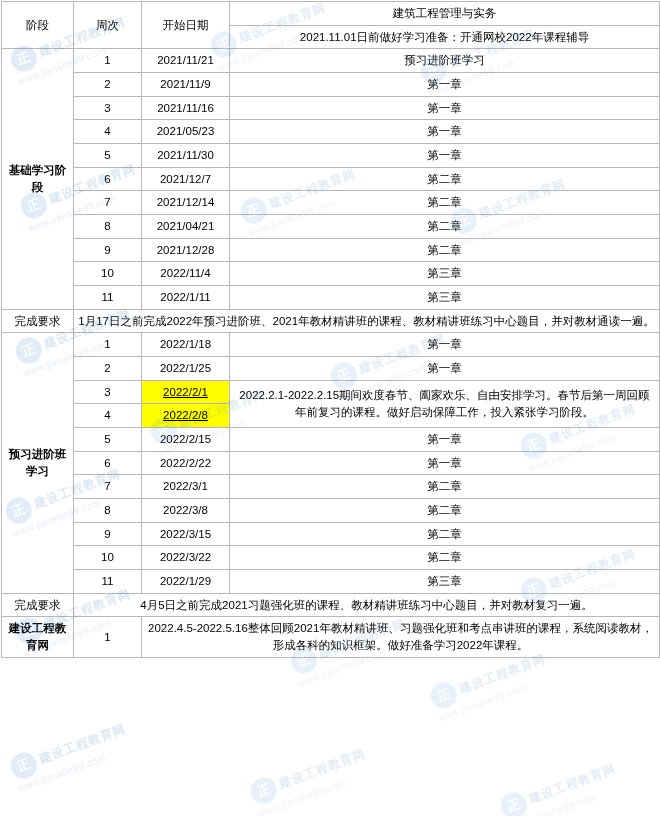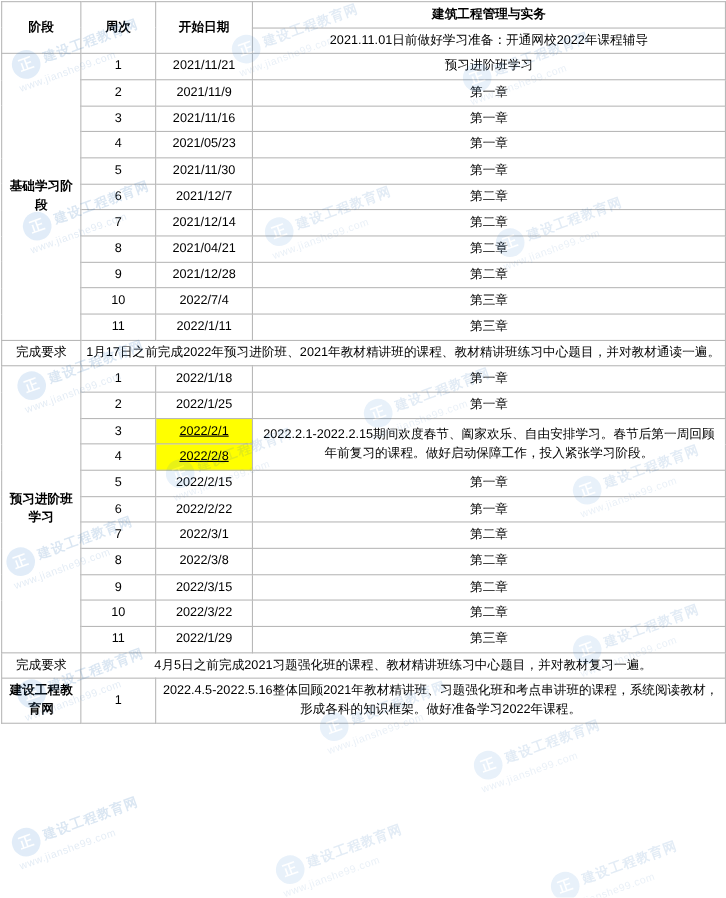--- a/index.html
+++ b/index.html
@@ -35,21 +35,21 @@
     font-size: 11.5px;
     line-height: 1.45;
     background: transparent;
   }
   .col-stage  { width: 72px; }
   .col-week   { width: 68px; }
   .col-date   { width: 88px; }
   .col-main   { width: 430px; }
 
   .hdr {
-    font-weight: bold;
+    font-weight: normal;
     font-size: 12.5px;
   }
   .stage-cell {
     font-weight: bold;
     font-size: 12.5px;
   }
   .req-label {
     font-weight: normal;
     font-size: 12px;
   }
@@ -187,21 +187,21 @@
         <td>2021/04/21</td>
         <td>第二章</td>
       </tr>
       <tr>
         <td>9</td>
         <td>2021/12/28</td>
         <td>第二章</td>
       </tr>
       <tr>
         <td>10</td>
-        <td>2022/7/4</td>
+        <td>2022/11/4</td>
         <td>第三章</td>
       </tr>
       <tr>
         <td>11</td>
         <td>2022/1/11</td>
         <td>第三章</td>
       </tr>
       <tr>
         <td class="req-label">完成要求</td>
         <td colspan="3" class="req-text">1月17日之前完成2022年预习进阶班、2021年教材精讲班的课程、教材精讲班练习中心题目，并对教材通读一遍。</td>

